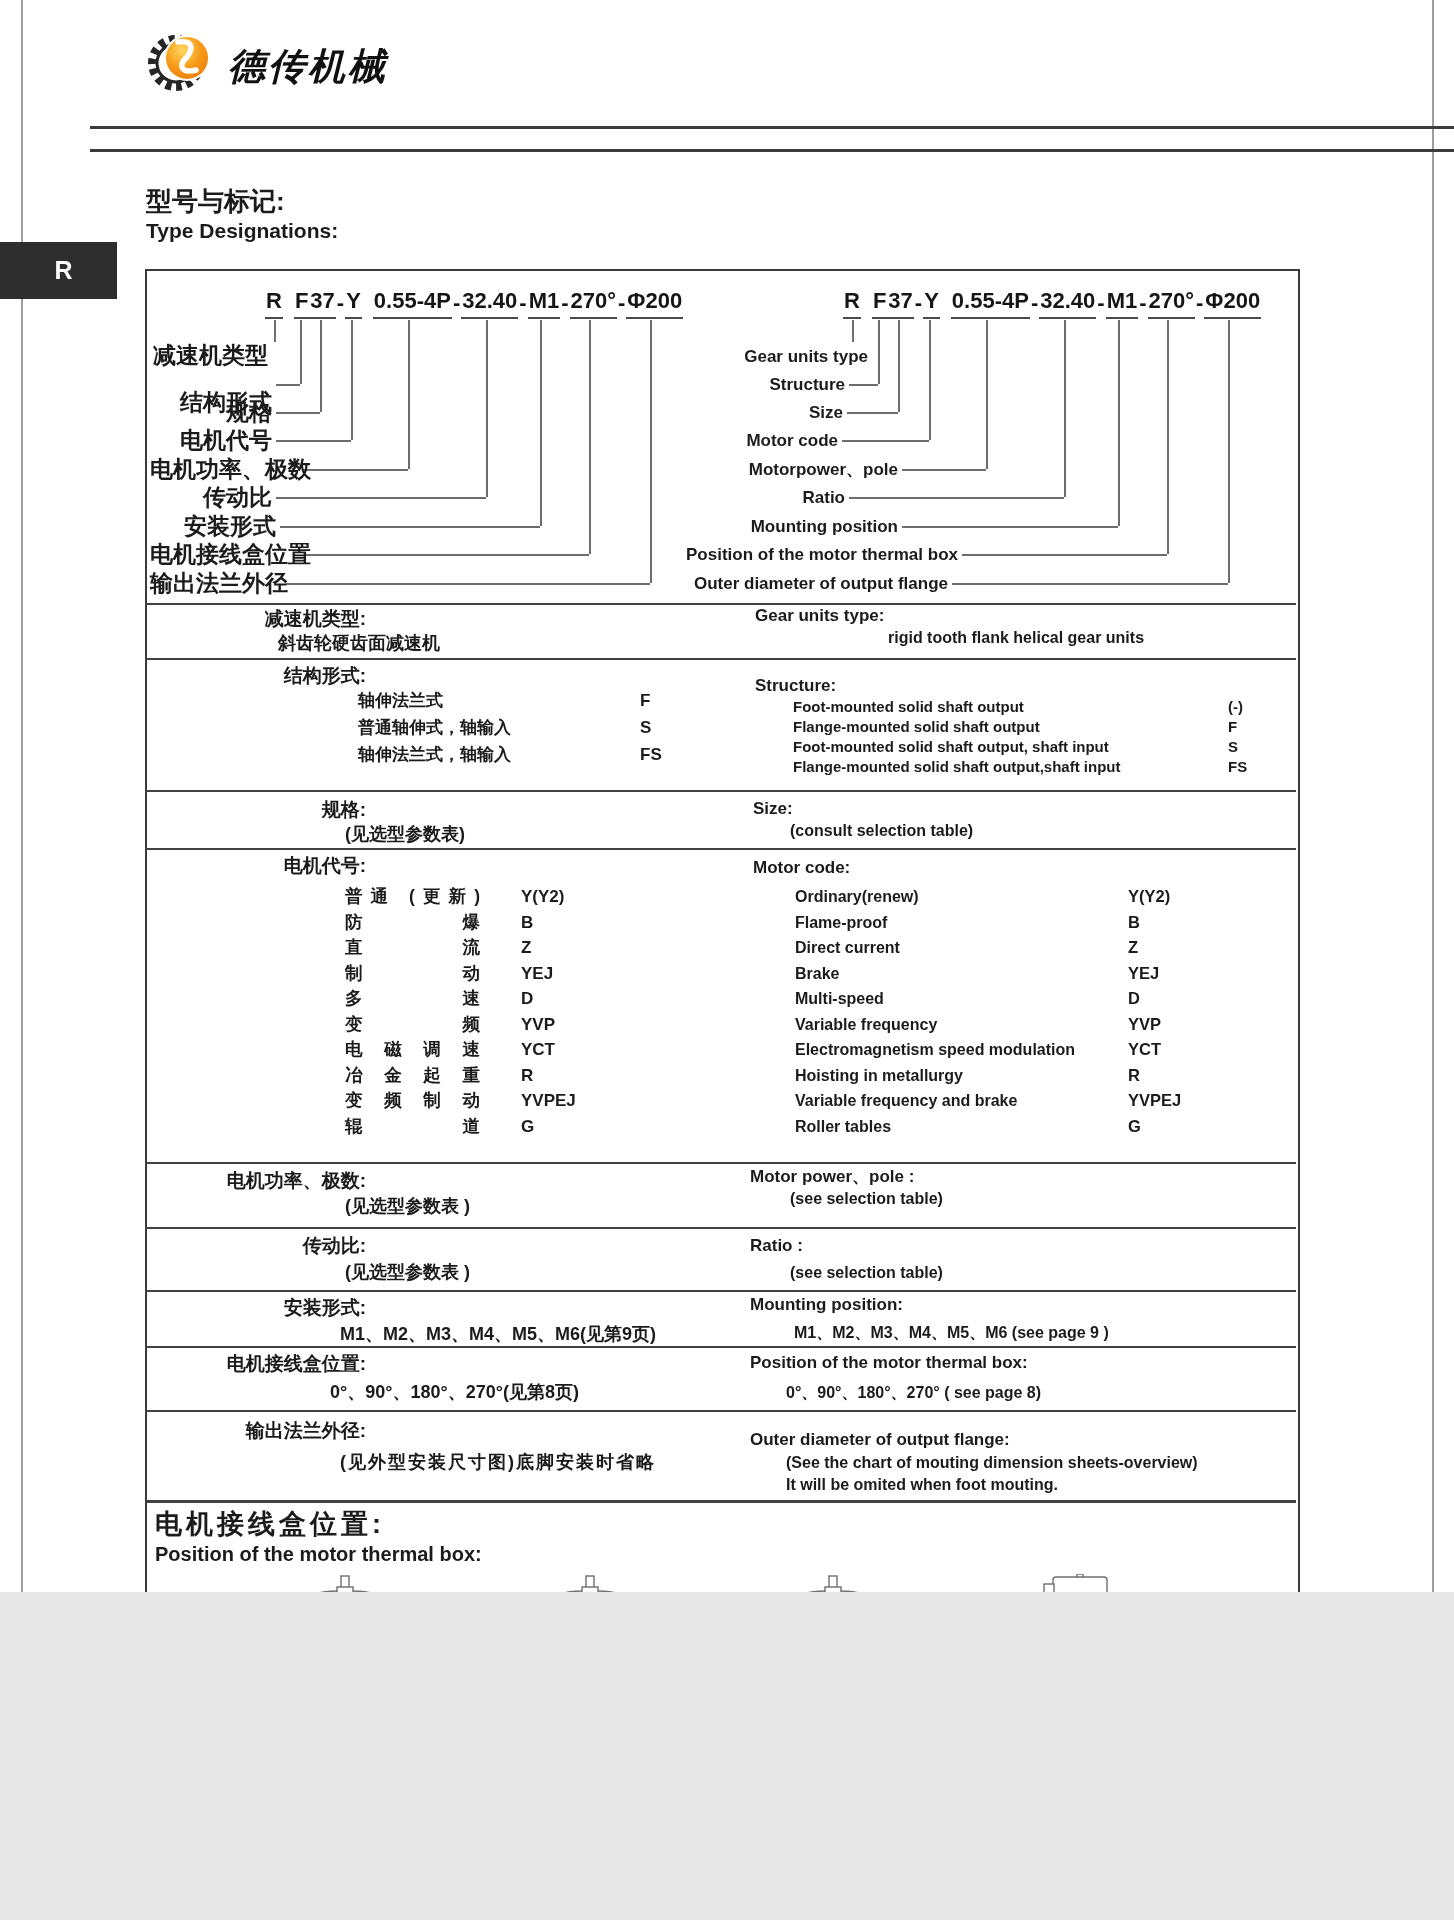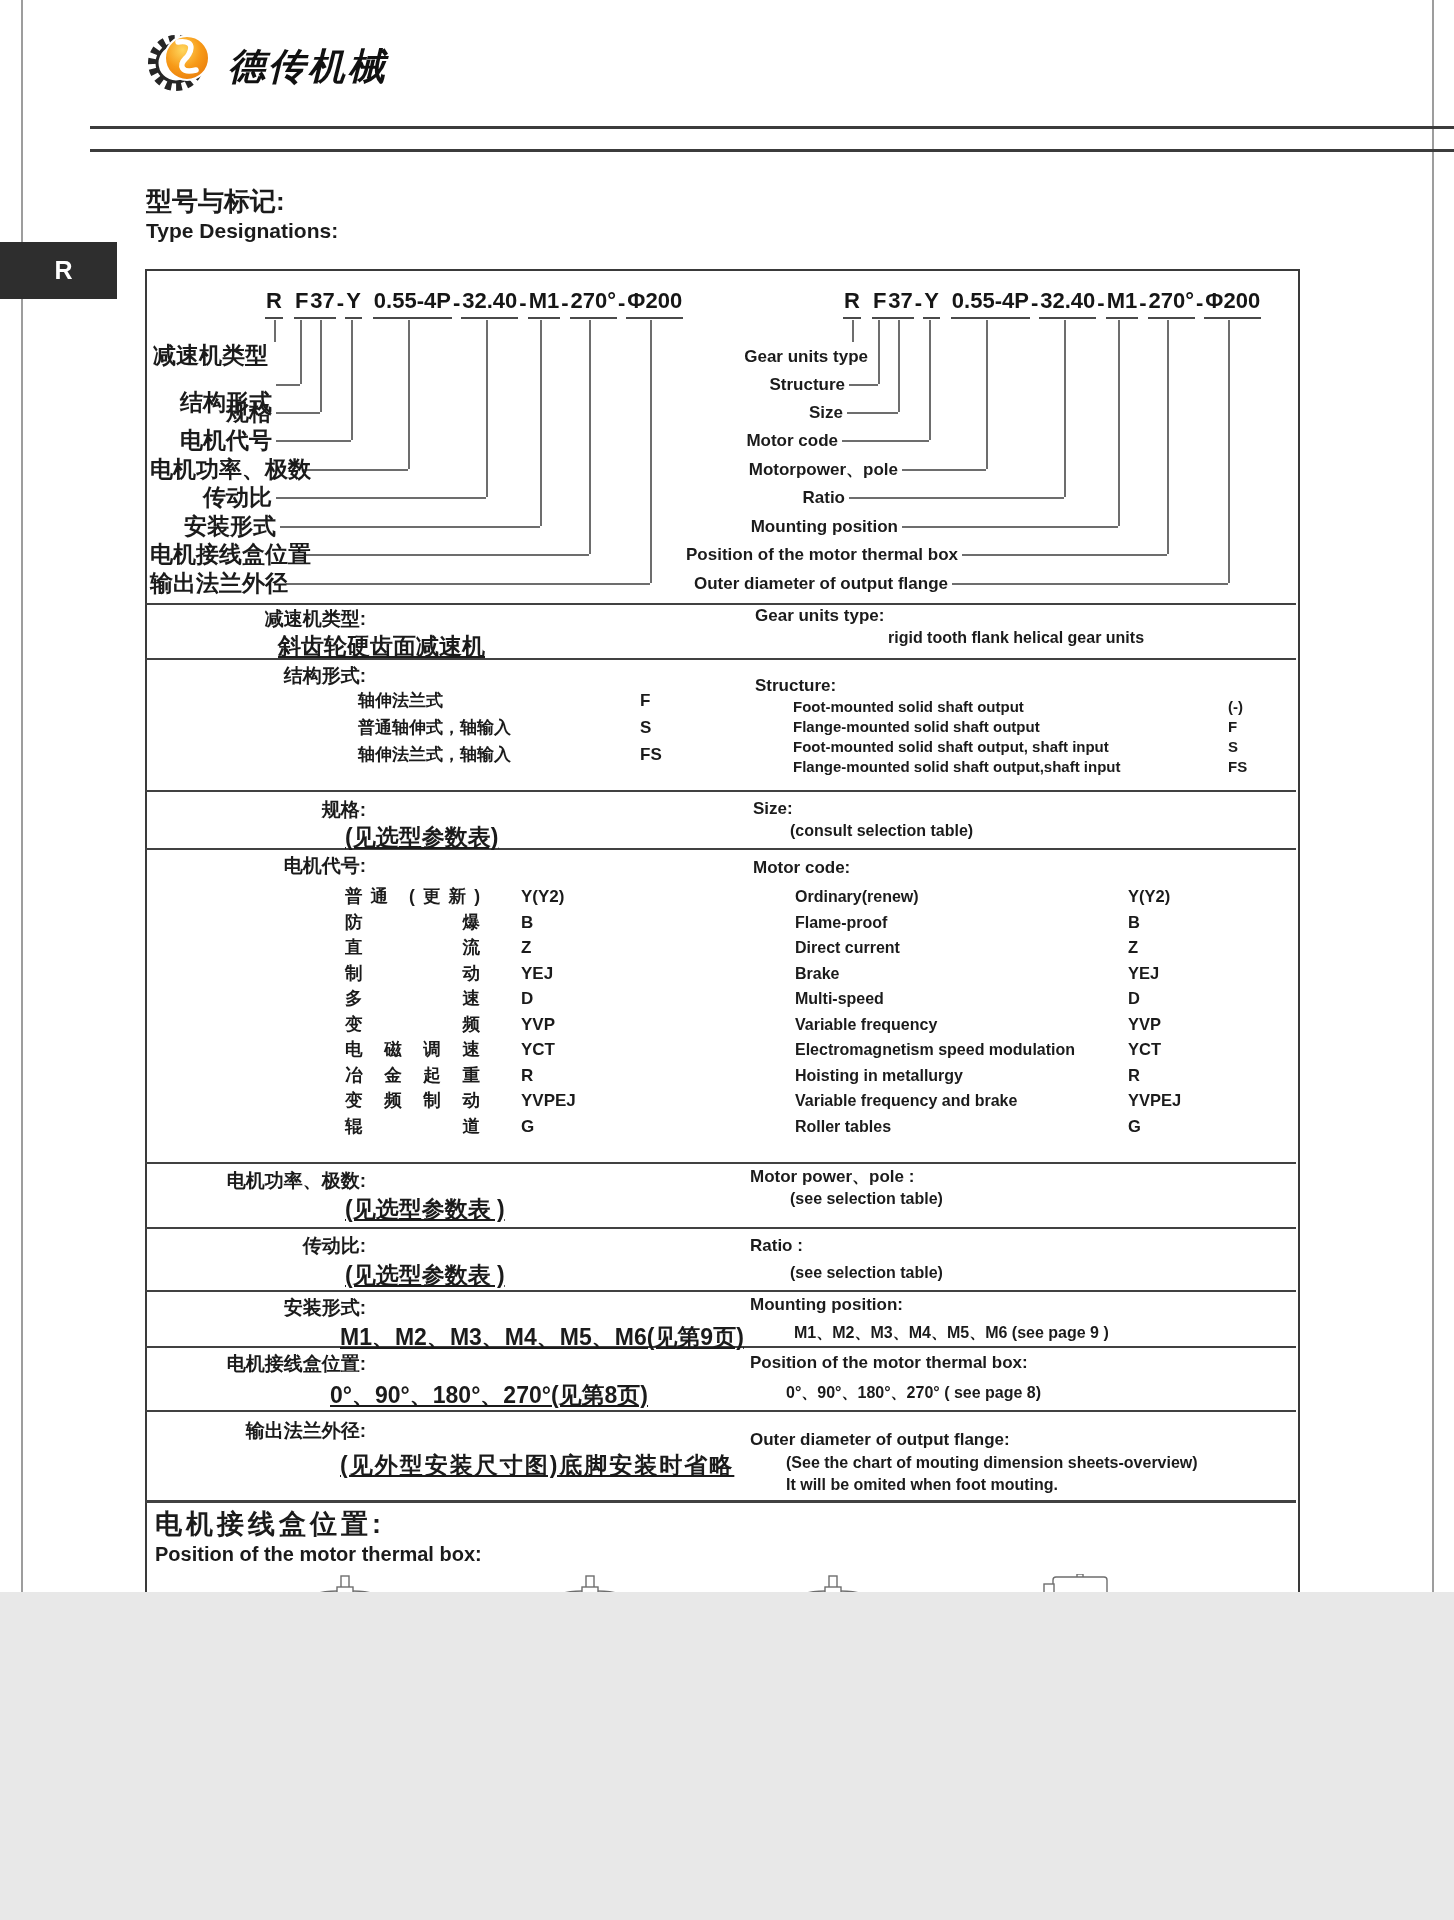--- a/index.html
+++ b/index.html
@@ -11,21 +11,21 @@
   .divider{position:absolute;left:145px;width:1151px;height:0;border-top:2px solid #414141;}
   .lbl{position:absolute;height:26px;line-height:26px;text-align:right;white-space:nowrap;}
   .lbl-cn{font-size:23px;font-weight:bold;}
   .lbl-en{font-size:17px;font-weight:bold;}
   .coderow{position:absolute;display:flex;align-items:flex-end;font-weight:bold;font-size:22px;
            letter-spacing:0;color:#161616;white-space:pre;}
   .cp{display:block;padding:0 1px 3px 1px;}
   .cp.u{border-bottom:2px solid #4a4a4a;}
   .cp.sp{width:9px;}
   .sec-t-cn{position:absolute;left:150px;width:216px;text-align:right;font-size:19px;font-weight:bold;white-space:nowrap;}
-  .sec-v-cn{position:absolute;font-size:23px;font-weight:bold;white-space:nowrap;text-decoration:underline;}
+  .sec-v-cn{position:absolute;font-size:18px;font-weight:bold;white-space:nowrap;}
   .sec-t-en{position:absolute;font-size:17px;font-weight:bold;white-space:nowrap;}
   .sec-v-en{position:absolute;font-size:16px;white-space:nowrap;}
   .st-cn-rows{position:absolute;left:358px;top:687px;width:480px;}
   .st-cn-row{position:relative;height:27px;line-height:27px;font-size:17px;font-weight:bold;white-space:nowrap;}
   .st-cn-c{position:absolute;left:282px;font-weight:bold;}
   .st-en-rows{position:absolute;left:793px;top:697px;width:500px;}
   .st-en-row{position:relative;height:20px;line-height:20px;font-size:15px;font-weight:bold;white-space:nowrap;}
   .st-en-c{position:absolute;left:435px;font-weight:bold;}
   .mc-rows{position:absolute;left:345px;top:884px;width:950px;}
   .mc-row{position:relative;height:25.5px;line-height:25.5px;white-space:nowrap;}

